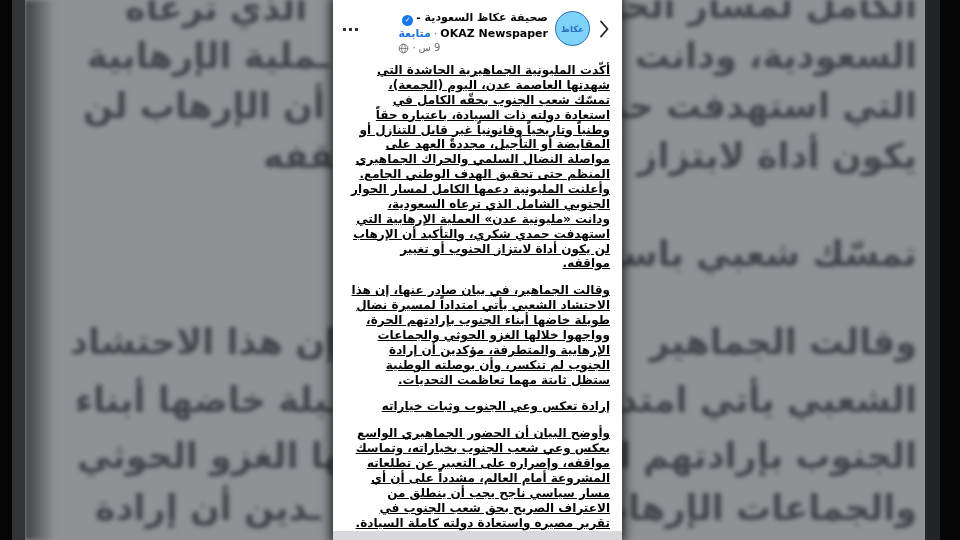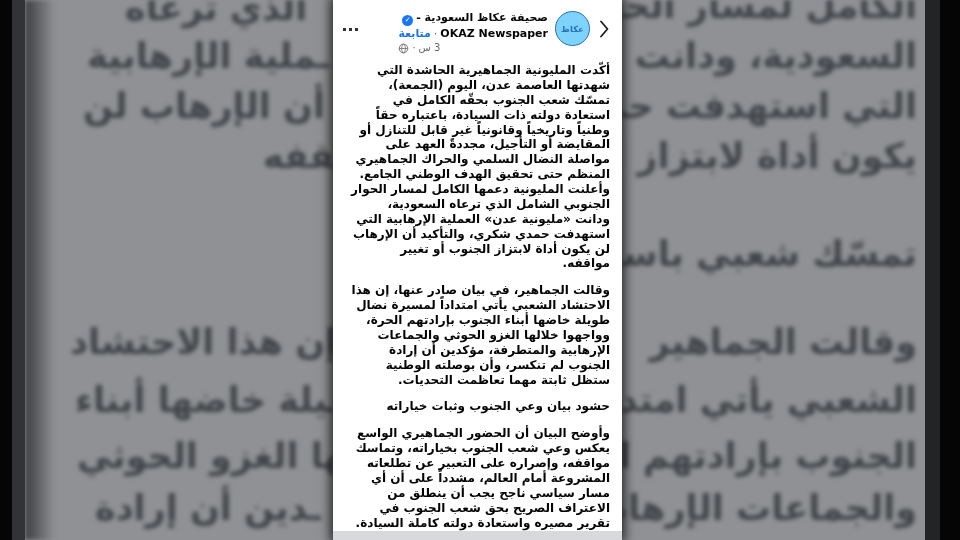--- a/index.html
+++ b/index.html
@@ -50,21 +50,21 @@
     width:33px;height:33px;border-radius:50%;background:#7dd3fc;border:1.5px solid #2a6fb8;
     display:flex;align-items:center;justify-content:center;flex:0 0 auto;margin-top:2px;cursor:pointer;
   }
   .avatar span{color:#2a6fb8;font-size:8.5px;font-weight:700;}
   .chev-btn{margin-left:6px;margin-top:8px;padding:2px;cursor:pointer;}
   
   .post-body{
     direction:rtl;text-align:right;padding:6px 12px 0 12px;
     font-size:12px;font-weight:700;color:#050505;line-height:1.24;
   }
-  .post-body p{margin:0 0 12px 4px;}
+  .post-body p{margin:0 0 12px 4px;text-decoration:underline;}
   .bottom-strip{position:absolute;left:0;right:0;bottom:0;height:9px;background:#d7d9dc;}
 </style>
 </head>
 <body>
 
 <div class="bg-gray"></div>
 
 <div class="bg-side left">
   <span class="bg-frag" style="left:100px;top:-12px">الذي ترعاه</span>
   <span class="bg-frag" style="left:62px;top:36px">ـملية الإرهابية</span>
@@ -107,21 +107,21 @@
     <div class="hspacer"></div>
 
     <div class="title-block">
       <div class="t-line1">
         <span>صحيفة عكاظ السعودية -</span><span class="badge">✓</span>
       </div>
       <div class="t-line2">
         <span>OKAZ Newspaper</span><span class="sep">·</span><span class="follow">متابعة</span>
       </div>
       <div class="t-line3">
-        <span>3 س</span>
+        <span>9 س</span>
         <span class="sep">·</span>
         <svg width="11" height="11" viewBox="0 0 16 16">
           <circle cx="8" cy="8" r="6.3" fill="none" stroke="#65676b" stroke-width="1.3"></circle>
           <ellipse cx="8" cy="8" rx="2.8" ry="6.3" fill="none" stroke="#65676b" stroke-width="1.1"></ellipse>
           <path d="M1.8 8h12.4" stroke="#65676b" stroke-width="1.1" fill="none"></path>
         </svg>
       </div>
     </div>
 
     <div class="avatar">
@@ -132,18 +132,18 @@
       <svg width="12" height="20" viewBox="0 0 12 20">
         <path d="M3 2.5 L9.5 10 L3 17.5" stroke="#1c1e21" stroke-width="1.8" fill="none" stroke-linecap="round" stroke-linejoin="round"></path>
       </svg>
     </div>
 
   </div>
 
   <div class="post-body">
     <p>أكّدت المليونية الجماهيرية الحاشدة التي شهدتها العاصمة عدن، اليوم (الجمعة)، تمسّك شعب الجنوب بحقّه الكامل في استعادة دولته ذات السيادة، باعتباره حقاً وطنياً وتاريخياً وقانونياً غير قابل للتنازل أو المقايضة أو التأجيل، مجددةً العهد على مواصلة النضال السلمي والحراك الجماهيري المنظم حتى تحقيق الهدف الوطني الجامع. وأعلنت المليونية دعمها الكامل لمسار الحوار الجنوبي الشامل الذي ترعاه السعودية، ودانت «مليونية عدن» العملية الإرهابية التي استهدفت حمدي شكري، والتأكيد أن الإرهاب لن يكون أداة لابتزاز الجنوب أو تغيير مواقفه.</p>
     <p>وقالت الجماهير، في بيان صادر عنها، إن هذا الاحتشاد الشعبي يأتي امتداداً لمسيرة نضال طويلة خاضها أبناء الجنوب بإرادتهم الحرة، وواجهوا خلالها الغزو الحوثي والجماعات الإرهابية والمتطرفة، مؤكدين أن إرادة الجنوب لم تنكسر، وأن بوصلته الوطنية ستظل ثابتة مهما تعاظمت التحديات.</p>
-    <p>حشود بيان وعي الجنوب وثبات خياراته</p>
+    <p>إرادة تعكس وعي الجنوب وثبات خياراته</p>
     <p>وأوضح البيان أن الحضور الجماهيري الواسع يعكس وعي شعب الجنوب بخياراته، وتماسك مواقفه، وإصراره على التعبير عن تطلعاته المشروعة أمام العالم، مشدداً على أن أي مسار سياسي ناجح يجب أن ينطلق من الاعتراف الصريح بحق شعب الجنوب في تقرير مصيره واستعادة دولته كاملة السيادة.</p>
   </div>
 
   <div class="bottom-strip"></div>
 </div>
 
 </body></html>

